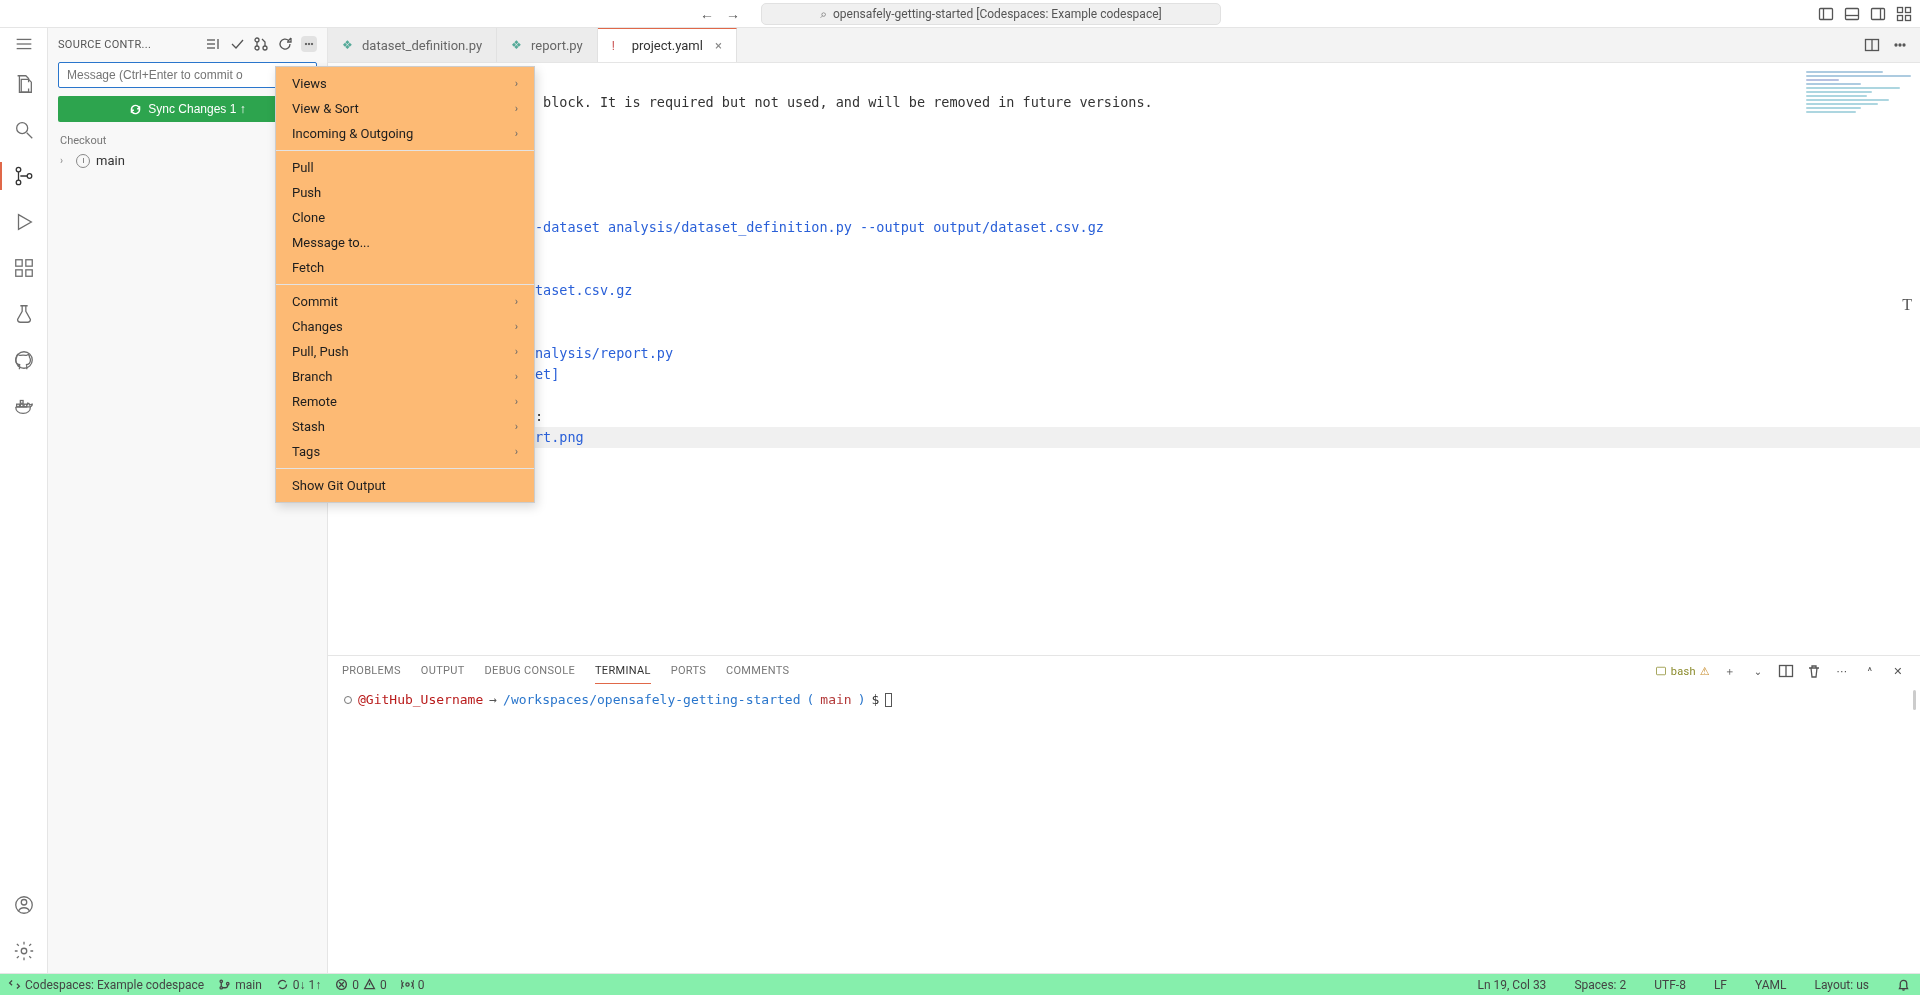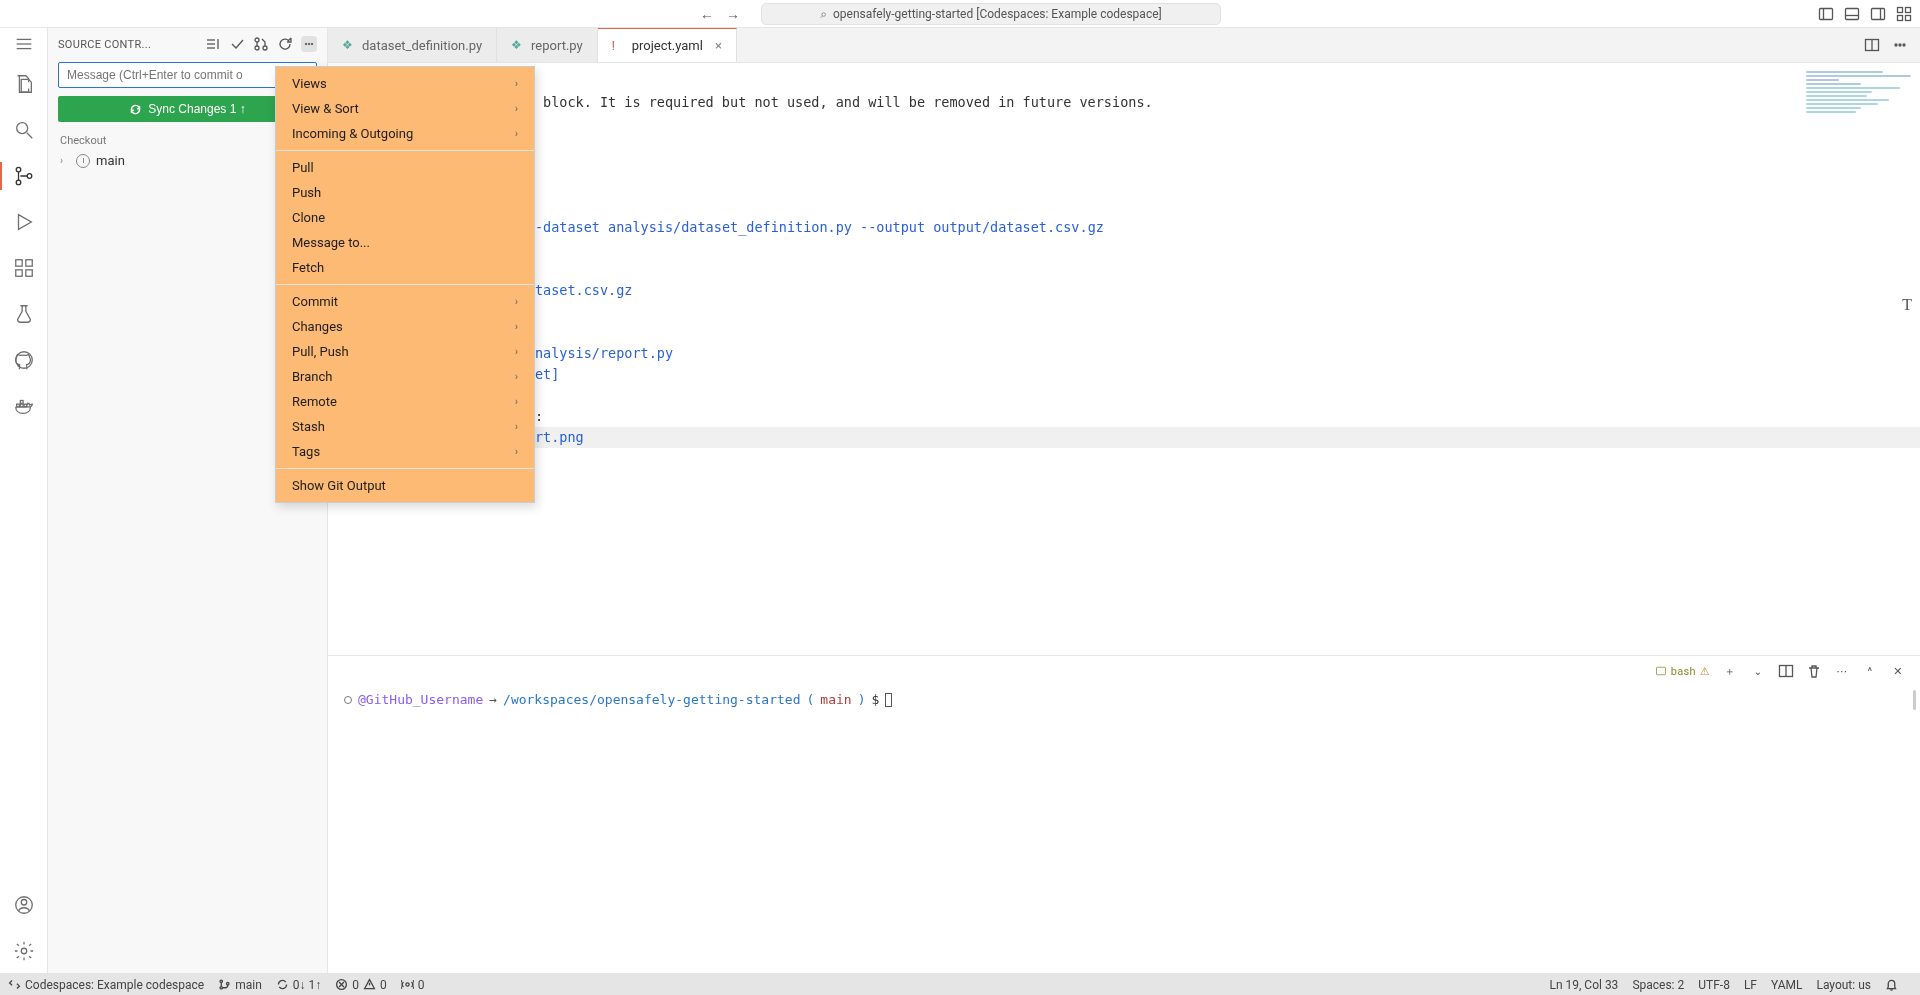--- a/index.html
+++ b/index.html
@@ -96,30 +96,30 @@
 .panel { height: 318px; border-top:1px solid #e5e5e5; display:flex; flex-direction:column;}
 .panel-tabs { height:30px; display:flex; align-items:center; padding:0 14px; gap:20px; font-size:11px; color:#777; letter-spacing:0.3px;}
 .panel-tab { cursor:pointer; padding:6px 0;}
 .panel-tab.active { color:#333; border-bottom:1px solid #e06849;}
 .panel-right { margin-left:auto; display:flex; align-items:center; gap:12px; color:#666;}
 .panel-right .bash-label { color:#8a8a2a; font-size:11px; display:flex; align-items:center; gap:4px;}
 .panel-right .bash-label .warn { color:#c78b2a;}
 .terminal-body { flex:1; padding:6px 16px; font-family:"Menlo","Consolas",monospace; font-size:13px; color:#333; overflow:auto; position:relative;}
 .terminal-body .prompt-line { display:flex; gap:6px; align-items:center; flex-wrap:wrap;}
 .terminal-body .circle { width:8px; height:8px; border:1px solid #777; border-radius:50%;}
-.terminal-body .user { color:#8b5cf6;text-align:right;}
+.terminal-body .user { color:#b91c1c;text-align:right;}
 .terminal-body .path { color:#2a76cc;}
 .terminal-body .branch { color:#b33939;}
 .terminal-body .cursor-box { width:7px; height:14px; border:1px solid #555;}
 .terminal-scrollbar { position:absolute; right:4px; top:4px; width:3px; height:20px; background:#ccc; border-radius:2px;}
 
 
-.statusbar { height:22px; background:#e5e5e5; border-top:1px solid #e5e5e5; display:flex; align-items:center; font-size:12px; color:#444;}
+.statusbar { height:22px; background:#86efac; border-top:1px solid #e5e5e5; display:flex; align-items:center; font-size:12px; color:#444;}
 .statusbar .left { display:flex; align-items:center; gap:14px; padding-left:8px;}
-.statusbar .right { margin-left:auto; display:flex; align-items:center; gap:14px; padding-right:22px;text-align:center;}
+.statusbar .right { margin-left:auto; display:flex; align-items:center; gap:28px; padding-right:10px;text-align:center;}
 .statusbar .item { display:flex; align-items:center; gap:4px; cursor:pointer;}
 .statusbar svg { width:13px; height:13px; stroke:currentColor; fill:none; stroke-width:1.6;}
 </style>
 </head>
 <body>
 
 <div class="titlebar">
   <div class="nav-arrows">
     <span class="icon-btn">←</span>
     <span class="icon-btn">→</span>
@@ -358,20 +358,28 @@
         <div class="mm-line" style="width:75%;background:#7bc;"></div>
         <div class="mm-line" style="width:65%;background:#7bc;"></div>
         <div class="mm-line" style="width:50%;background:#7bc;"></div>
         <div class="mm-line" style="width:45%;background:#7bc;"></div>
       </div>
       <div class="text-icon">T</div>
     </div>
 
     <div class="panel">
       <div class="panel-tabs">
+        <div id="panel-tabs-container" style="display:flex; gap:20px;">
+            <span class="panel-tab">PROBLEMS</span>
+            <span class="panel-tab">OUTPUT</span>
+            <span class="panel-tab">DEBUG CONSOLE</span>
+            <span class="panel-tab active">TERMINAL</span>
+            <span class="panel-tab">PORTS</span>
+            <span class="panel-tab">COMMENTS</span>
+          </div>
         <div class="panel-right">
           <span class="bash-label">
             <svg style="width:12px;height:12px;stroke:#8a8a2a;fill:none;" viewBox="0 0 16 16">
                 <rect x="2" y="3" width="12" height="10" rx="1"></rect>
               </svg>
             <span>bash</span>
             <span class="warn">⚠</span>
           </span>
           <span class="icon-btn">＋</span>
           <span class="icon-btn" style="font-size:10px;">⌄</span>

